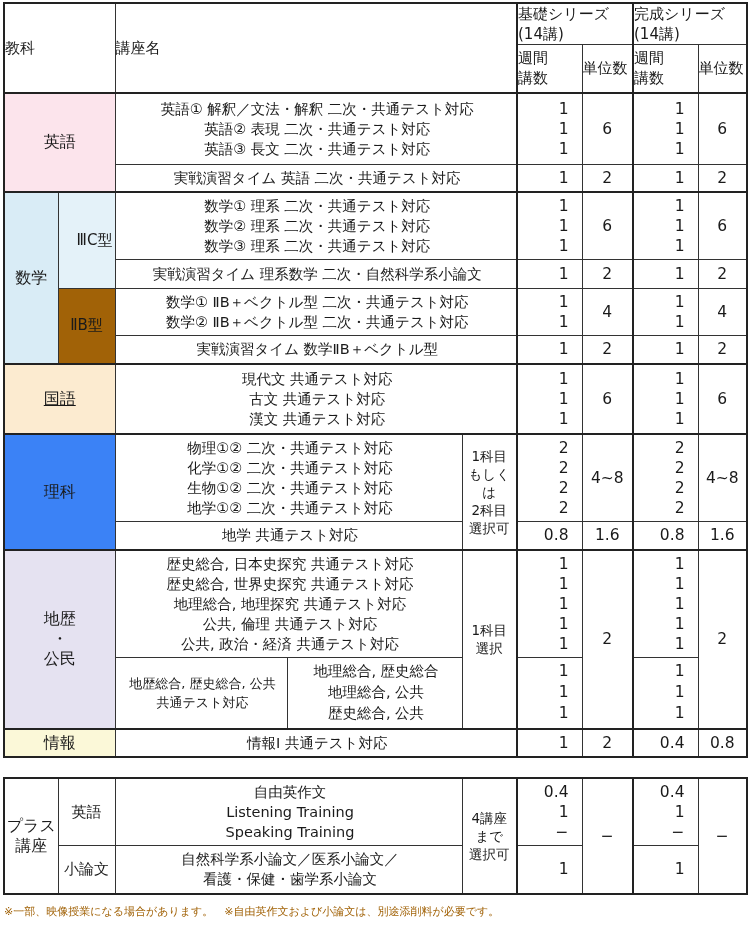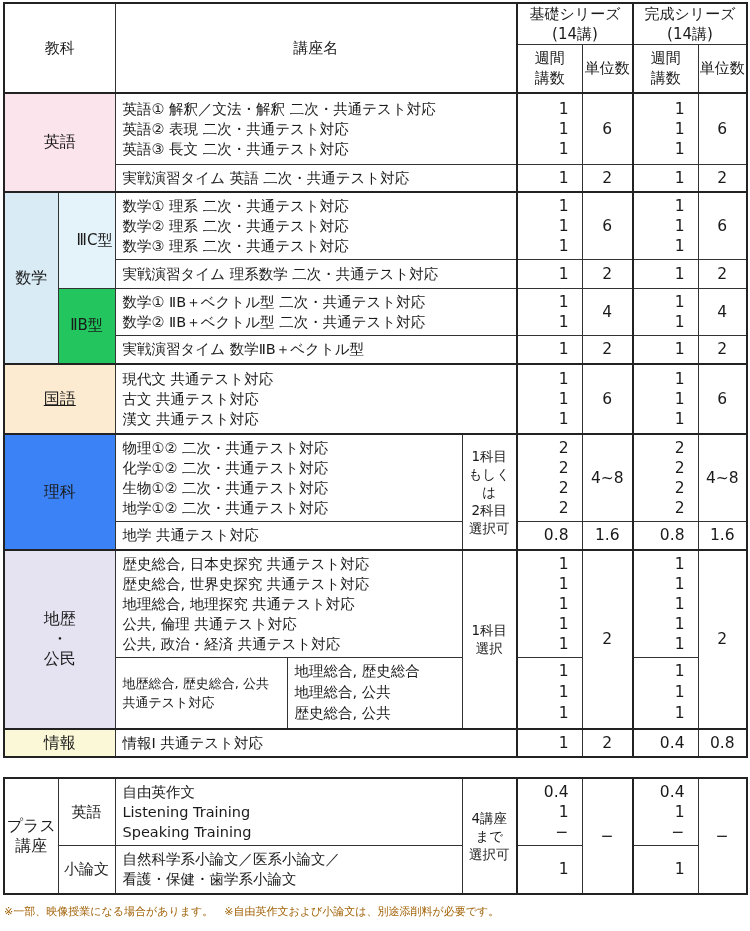--- a/index.html
+++ b/index.html
@@ -2,24 +2,24 @@
 <html><head>
 <meta charset="utf-8">
 <style>
   html,body{margin:0;padding:0;background:#fff;}
   body{width:750px;height:931px;font-family:"DejaVu Sans","Liberation Sans",sans-serif;color:#1a1a1a;overflow:hidden;}
   .wrap{padding:2px 3px 0 3px;}
   table{border-collapse:collapse;table-layout:fixed;width:744px;border:2px solid #222;}
   td{border:1px solid #333;vertical-align:middle;padding:0;overflow:hidden;}
   tr.sec>td{border-top:2px solid #222;}
   td.bL{border-left:2px solid #222;}
-  .hdr{text-align:center;font-size:15px;line-height:20px;white-space:pre-line;}
+  .hdr{text-align:left;font-size:15px;line-height:20px;white-space:pre-line;}
   .subject{text-align:center;font-size:16px;line-height:20px;white-space:pre-line;}
   .subtype{text-align:center;font-size:15px;}
-  .course{font-size:14.5px;padding:3px 4px 3px 7px;line-height:20px;white-space:pre-line;text-align:left;}
+  .course{font-size:14.5px;padding:3px 4px 3px 7px;line-height:20px;white-space:pre-line;text-align:center;}
   .small13{font-size:13px;line-height:19px;}
   .combos{font-size:14.5px;line-height:21px;}
   .num{font-size:15.5px;text-align:right;padding-right:13px;line-height:20px;white-space:pre-line;}
   .unit{font-size:15.5px;text-align:center;line-height:20px;white-space:pre-line;}
   .sel{font-size:13.5px;text-align:center;line-height:18px;white-space:pre-line;padding:0 1px;}
   .lh21{line-height:21px;}
   tr.h38{height:38px}tr.h48{height:48px}tr.h72{height:72px}tr.h27{height:20px}
   tr.h64{height:64px}tr.h29{height:29px}tr.h45{height:45px}tr.h28{height:28px}
   tr.h70{height:70px}tr.h88{height:88px}tr.h100{height:100px}tr.h66{height:66px}
   .plus-table{margin-top:19px;}
@@ -92,29 +92,29 @@
     <td class="num bL">1
 1
 1</td>
     <td class="unit">6</td>
     <td class="num bL">1
 1
 1</td>
     <td class="unit">6</td>
   </tr>
   <tr class="h29">
-    <td class="course" colspan="3">実戦演習タイム 理系数学 二次・共通テスト対応</td>
+    <td class="course" colspan="3">実戦演習タイム 理系数学 二次・自然科学系小論文</td>
     <td class="num bL">1</td>
     <td class="unit">2</td>
     <td class="num bL">1</td>
     <td class="unit">2</td>
   </tr>
 
   <tr class="h45">
-    <td class="subtype" rowspan="2" style="background: #22c55e;">ⅡB型</td>
+    <td class="subtype" rowspan="2" style="background: #a16207;">ⅡB型</td>
     <td class="course" colspan="3">数学① ⅡB＋ベクトル型 二次・共通テスト対応
 数学② ⅡB＋ベクトル型 二次・共通テスト対応</td>
     <td class="num bL">1
 1</td>
     <td class="unit">4</td>
     <td class="num bL">1
 1</td>
     <td class="unit">4</td>
   </tr>
   <tr class="h28">

